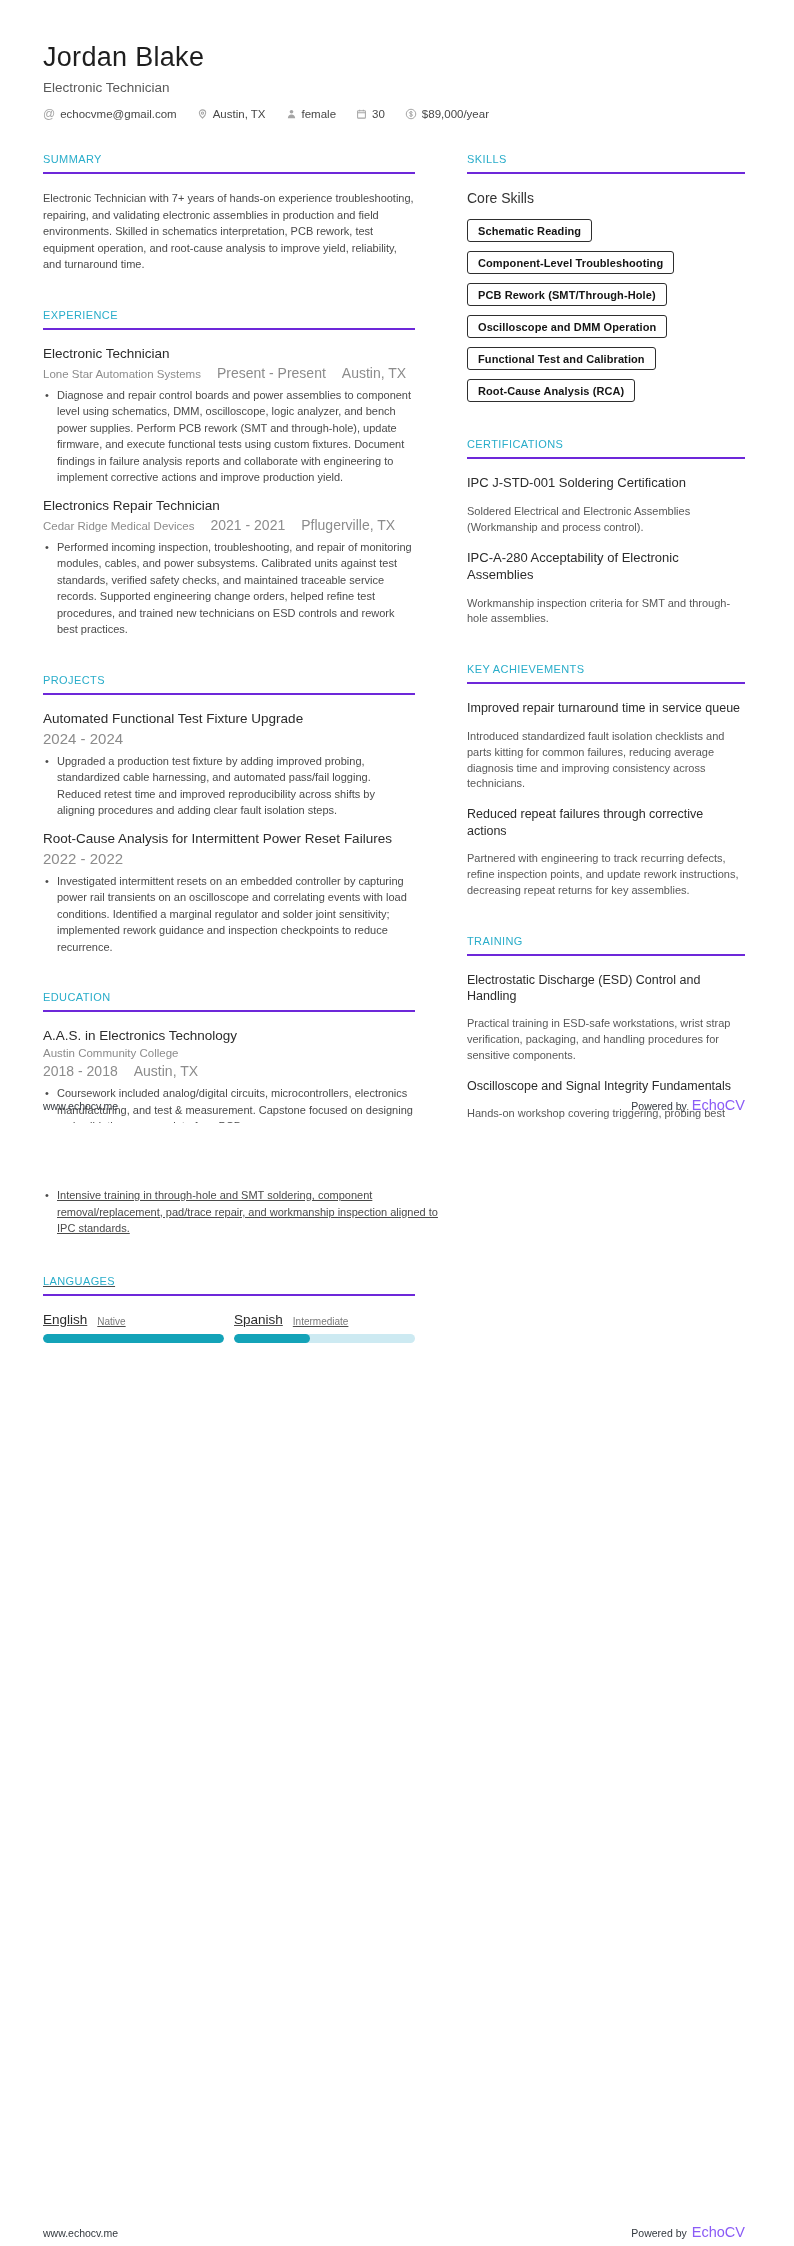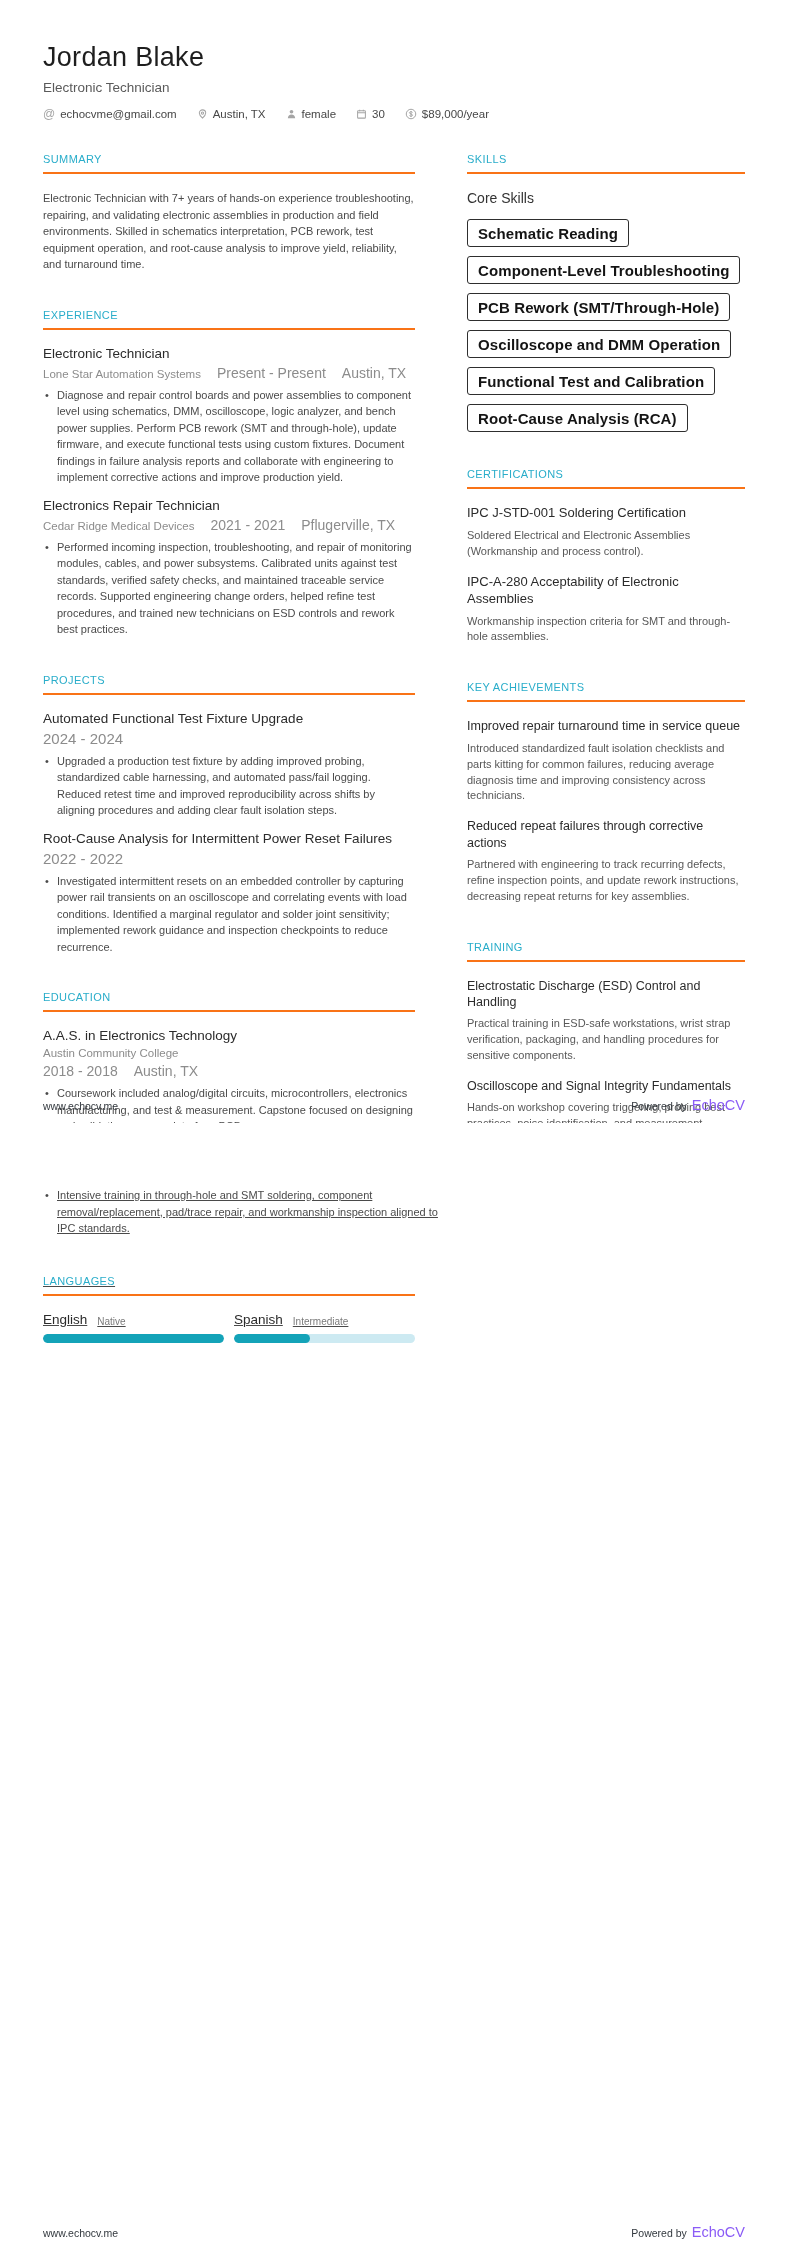--- a/index.html
+++ b/index.html
@@ -29,47 +29,47 @@
   .at-glyph { font-size:12px; color:#a5a5a5; line-height:1; }
 
   
   .columns { display:flex; gap:52px; align-items:flex-start; }
   .col-left { flex:0 0 372px; }
   .col-right { flex:1 1 auto; min-width:0; }
 
   .section { margin-bottom:36px; }
   .section-heading {
     font-size:11px; letter-spacing:.4px; color:#29adca; font-weight:400;
-    padding-bottom:7px; border-bottom:2px solid #f97316; margin-bottom:16px;
+    padding-bottom:7px; border-bottom:2px solid #6d28d9; margin-bottom:16px;
   }
   .body-text { font-size:11px; line-height:1.5; color:#4a4a4a; }
 
   
   .entry { margin-bottom:12px; }
   .entry-title { font-size:13.5px; font-weight:400; color:#2b2b2b; margin-bottom:4px; }
   .meta-row { display:flex; align-items:baseline; gap:16px; margin-bottom:6px; }
   .meta-company { font-size:11.5px; color:#8c8c8c; }
   .meta-dates, .meta-location { font-size:14px; color:#8c8c8c; }
   .meta-line { font-size:11.5px; color:#8c8c8c; margin-bottom:4px; }
   .dates-line { font-size:15px; color:#8c8c8c; margin-bottom:6px; }
   .bullet { position:relative; padding-left:14px; font-size:11px; line-height:1.5; color:#4a4a4a; }
   .bullet::before { content:"•"; position:absolute; left:2px; top:0; color:#4a4a4a; }
 
   
   .skills-group-title { font-size:14px; color:#333; margin-bottom:13px; font-weight:400; }
   .skill-tag {
     display:table; border:1.4px solid #2e2e2e; border-radius:3px;
     padding:5px 10px 4px; margin-bottom:9px;
-    font-size:15px; font-weight:700; color:#141414; letter-spacing:.1px;text-align:center;
+    font-size:11px; font-weight:700; color:#141414; letter-spacing:.1px;text-align:center;
   }
 
   
   .ritem { margin-bottom:14px; }
   .ritem-title { font-size:12.5px; font-weight:400; color:#2b2b2b; margin-bottom:6px; line-height:1.3; }
-  .ritem-desc { font-size:11px; line-height:1.45; color:#585858; }
+  .ritem-desc { font-size:11px; line-height:1.45; color:#585858;margin-top:12px; }
 
   
   .lang-grid { display:grid; grid-template-columns:1fr 1fr; column-gap:10px; width:372px; }
   .lang-head { display:flex; align-items:flex-end; gap:10px; }
   .lang-name { font-size:13.5px; color:#2b2b2b; }
   .lang-level { font-size:10px; color:#7a7a7a; }
   .lang-bar { margin-top:7px; height:9px; border-radius:5px; background:#cdeaf2; overflow:hidden; }
   .lang-fill { height:100%; border-radius:5px; background:#14a3b8; }
 
   

